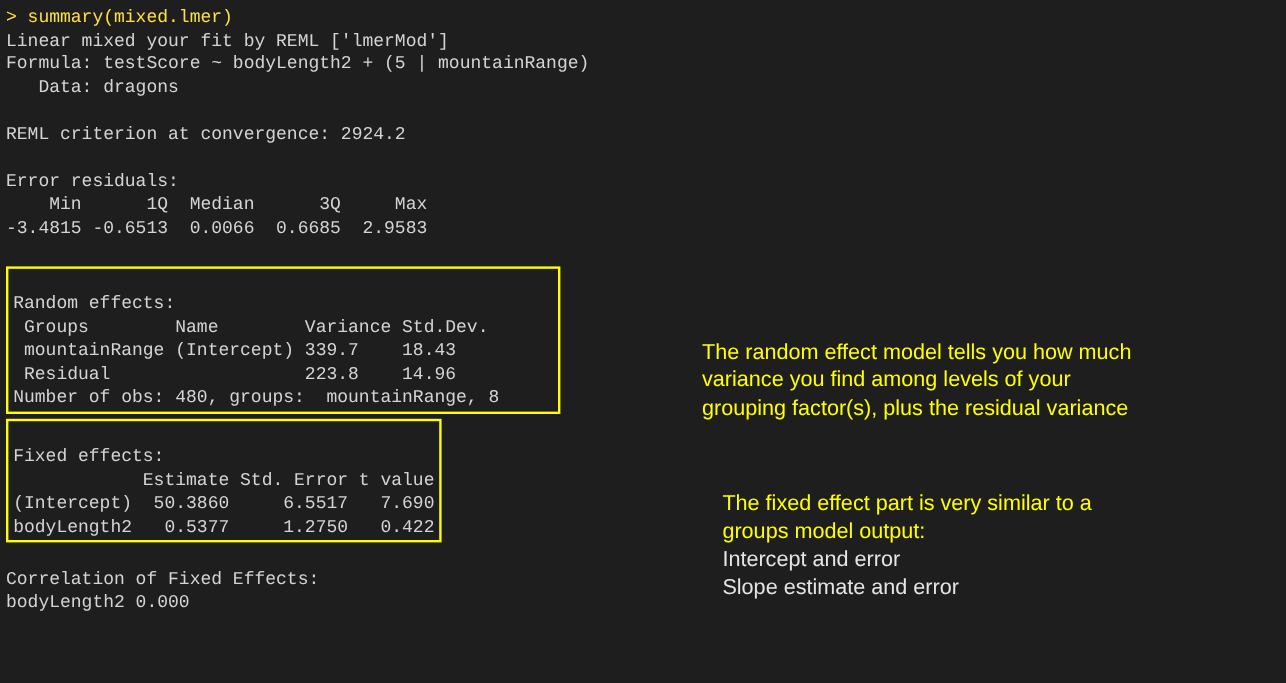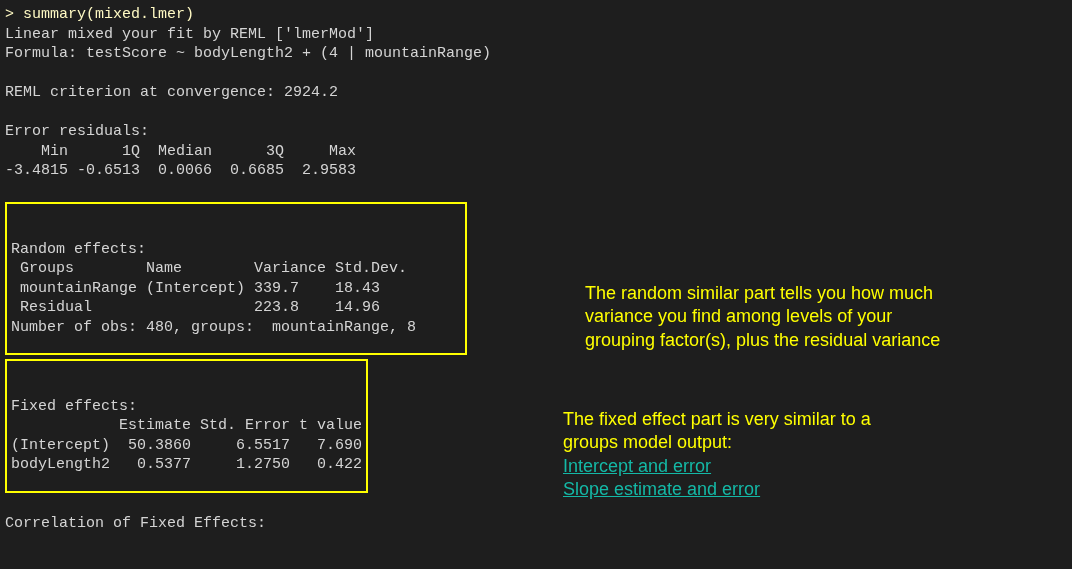--- a/index.html
+++ b/index.html
@@ -15,58 +15,58 @@
       padding: 5px;
       width: 1072px;
       height: 569px;
       position: relative;
       line-height: 1.3;
     }
     .console-output {
       white-space: pre;
     }
     .prompt-blue {
-      color: #fef9c3;
+      color: #fde047;
     }
     .highlight-box {
       border: 2px solid #ffff00;
-      padding: 16px 4px;
+      padding: 1px 4px;
       margin: 2px 0;
       display: inline-block;
       white-space: pre;
     }
     .annotation {
       position: absolute;
       font-family: Arial, sans-serif;
       font-size: 18px;
       line-height: 1.3;
     }
     .annotation-yellow {
       color: #ffff00;
     }
     .annotation-white {
-      color: #14b8a6;
-      text-decoration: underline;
+      color: #e5e5e5;
     }
     .annotation-1 {
       top: 282px;
       left: 585px;
     }
     .annotation-2 {
       top: 408px;
-      left: 563px;
+      left: 602px;
     }
   </style>
 </head>
 <body>
 
 <div>
   <div class="console-output prompt-blue">&gt; summary(mixed.lmer)</div>
   <div class="console-output">Linear mixed your fit by REML ['lmerMod']</div>
-  <div class="console-output">Formula: testScore ~ bodyLength2 + (4 | mountainRange)</div>
+  <div class="console-output">Formula: testScore ~ bodyLength2 + (5 | mountainRange)</div>
+  <div class="console-output">   Data: dragons</div>
   <div class="console-output">&nbsp;</div>
   <div class="console-output">REML criterion at convergence: 2924.2</div>
   <div class="console-output">&nbsp;</div>
   <div class="console-output">Error residuals:</div>
   <div class="console-output">    Min      1Q  Median      3Q     Max</div>
   <div class="console-output">-3.4815 -0.6513  0.0066  0.6685  2.9583</div>
   <div class="console-output">&nbsp;</div>
   <div class="highlight-box">
 <span>Random effects:</span>
 <span> Groups        Name        Variance Std.Dev.</span>
@@ -74,24 +74,25 @@
 <span> Residual                  223.8    14.96</span>   
 <span>Number of obs: 480, groups:  mountainRange, 8</span>     </div>
   <div class="console-output"></div>
   <div class="highlight-box">
 <span>Fixed effects:</span>
 <span>            Estimate Std. Error t value</span>
 <span>(Intercept)  50.3860     6.5517   7.690</span>
 <span>bodyLength2   0.5377     1.2750   0.422</span></div>
   <div class="console-output">&nbsp;</div>
   <div class="console-output">Correlation of Fixed Effects:</div>
+  <div class="console-output">bodyLength2 0.000</div>
 </div>
 
 <div class="annotation annotation-1">
-  <div class="annotation-yellow">The random similar part tells you how much</div>
+  <div class="annotation-yellow">The random effect model tells you how much</div>
   <div class="annotation-yellow">variance you find among levels of your</div>
   <div class="annotation-yellow">grouping factor(s), plus the residual variance</div>
 </div>
 
 <div class="annotation annotation-2">
   <div class="annotation-yellow">The fixed effect part is very similar to a</div>
   <div class="annotation-yellow">groups model output:</div>
   <div class="annotation-white">Intercept and error</div>
   <div class="annotation-white">Slope estimate and error</div>
 </div>

